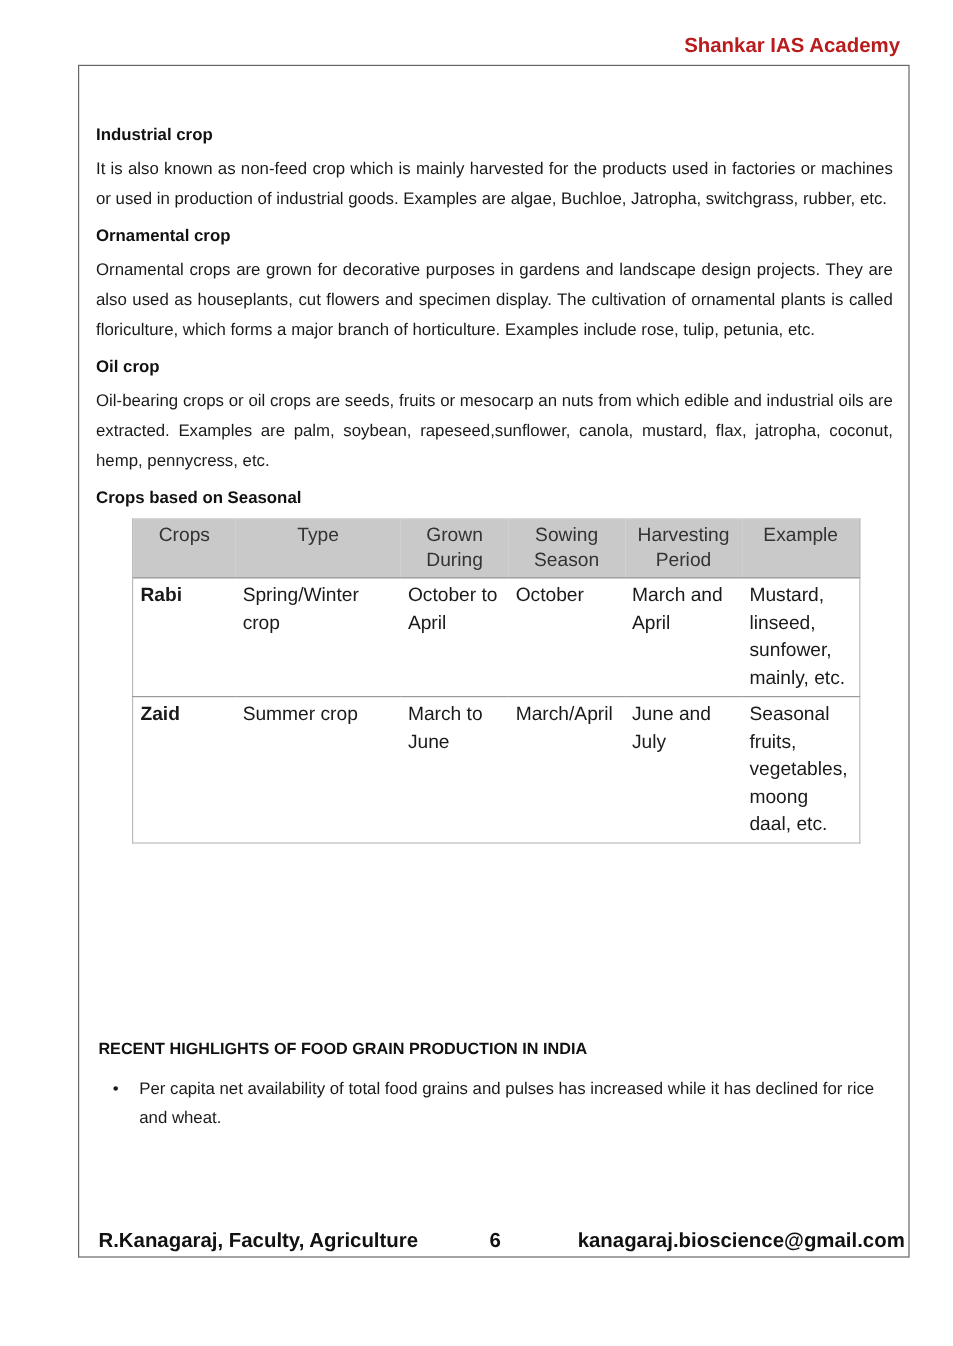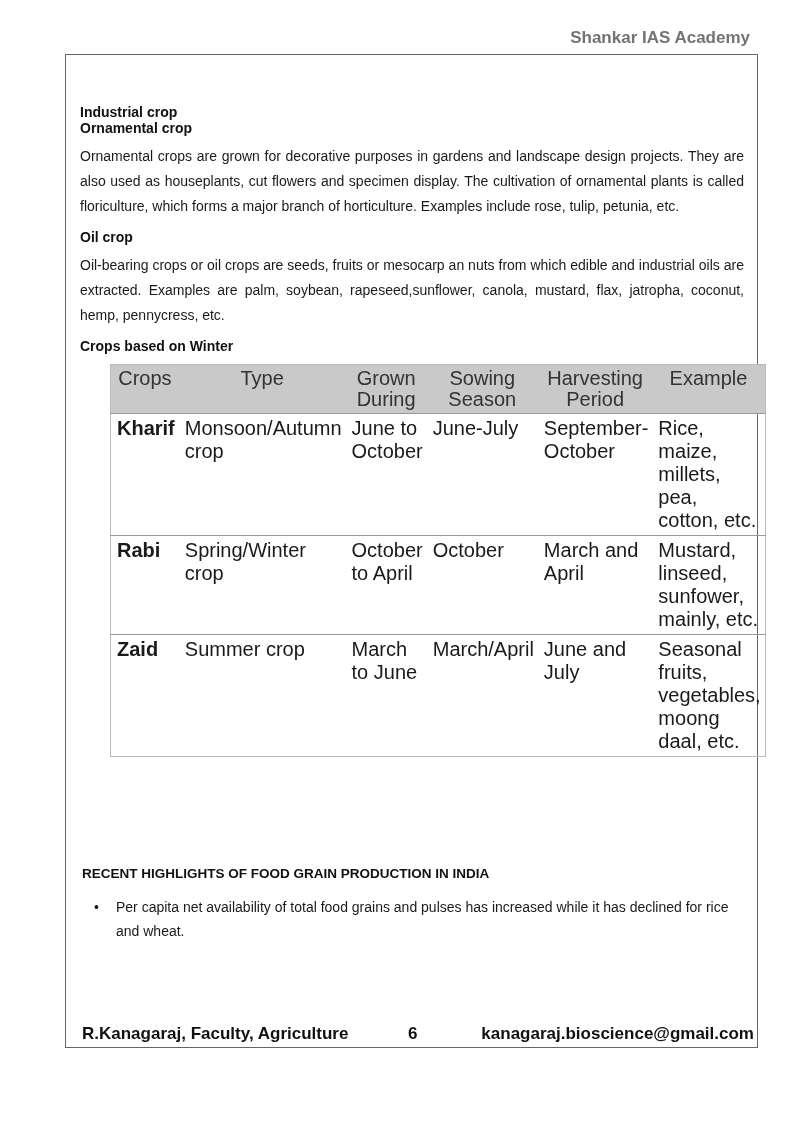--- a/index.html
+++ b/index.html
@@ -2,34 +2,34 @@
 <html><head>
   <meta charset="utf-8">
   <style>
     html, body { margin: 0; padding: 0; }
     body {
       width: 794px; height: 1122px; background: #ffffff; position: relative;
       font-family: "Liberation Sans", sans-serif; color: #1a1a1a; overflow: hidden;
     }
     .header-title {
       position: absolute; right: 44px; top: 28px;
-      font-size: 17px; font-weight: bold; color: #737373;
+      font-size: 17px; font-weight: bold; color: #b91c1c;
     }
     .page-frame {
       position: absolute; left: 65px; top: 54px; width: 693px; height: 994px;
       border: 1px solid #666; box-sizing: border-box;
     }
     .content { position: absolute; left: 80px; top: 104px; width: 664px; }
     h3 { font-size: 14px; font-weight: bold; margin: 0; color: #111; }
     p.body {
       font-size: 14px; line-height: 25px; margin: 8px 0 10px 0; text-align: justify;
     }
     .section-heading { font-size: 14px; font-weight: bold; margin: 0 0 10px 0; }
     table.crops {
-      border-collapse: collapse; margin-left: 30px; width: 560px; font-size: 20px;
+      border-collapse: collapse; margin-left: 30px; width: 607px; font-size: 16px;
     }
     table.crops th {
       background: #c9c9c9; font-weight: normal; color: #333;
       text-align: center; vertical-align: top; line-height: 21px; padding: 3px 4px;
     }
     table.crops td {
       vertical-align: top; line-height: 23px; padding: 3px 4px 3px 6px;
       border-top: 1px solid #999;
     }
     table.crops { border: 1px solid #bbb; }
@@ -55,60 +55,53 @@
 </head>
 <body>
 
 <div class="header-title">Shankar IAS Academy</div>
 
 <div class="page-frame"></div>
 
 <div class="content">
   <section>
     <h3>Industrial crop</h3>
+    <p class="body">It is also known as non-feed crop which is mainly harvested for the products used in factories or machines or used in production of industrial goods. Examples are algae, Buchloe, Jatropha, switchgrass, rubber, etc.</p>
   </section>
   <section>
     <h3>Ornamental crop</h3>
     <p class="body">Ornamental crops are grown for decorative purposes in gardens and landscape design  projects. They are also used as houseplants, cut flowers and specimen display. The cultivation of ornamental plants is called floriculture, which forms a major branch of horticulture. Examples include rose, tulip, petunia, etc.</p>
   </section>
   <section>
     <h3>Oil crop</h3>
     <p class="body">Oil-bearing crops or oil crops are seeds, fruits or mesocarp an nuts from which edible and industrial oils are extracted. Examples are palm, soybean, rapeseed,sunflower, canola, mustard, flax, jatropha, coconut, hemp, pennycress, etc.</p>
   </section>
 
   <section>
-    <h3 class="section-heading">Crops based on Winter</h3>
+    <h3 class="section-heading">Crops based on Seasonal</h3>
     <table class="crops">
       <colgroup>
         <col style="width:86px">
           <col style="width:138px">
           <col style="width:90px">
           <col style="width:97px">
           <col style="width:98px">
           <col style="width:98px">
       </colgroup>
       <thead>
         <tr>
           <th>Crops</th>
           <th>Type</th>
           <th>Grown During</th>
           <th>Sowing Season</th>
           <th>Harvesting Period</th>
           <th>Example</th>
         </tr>
       </thead>
       <tbody>
-        <tr>
-          <td class="crop-name">Kharif</td>
-          <td>Monsoon/Autumn crop</td>
-          <td>June to October</td>
-          <td>June-July</td>
-          <td>September-October</td>
-          <td>Rice, maize, millets, pea, cotton, etc.</td>
-        </tr>
         <tr>
           <td class="crop-name">Rabi</td>
           <td>Spring/Winter crop</td>
           <td>October to April</td>
           <td>October</td>
           <td>March and April</td>
           <td>Mustard, linseed, sunfower, mainly, etc.</td>
         </tr>
         <tr>
           <td class="crop-name">Zaid</td>

